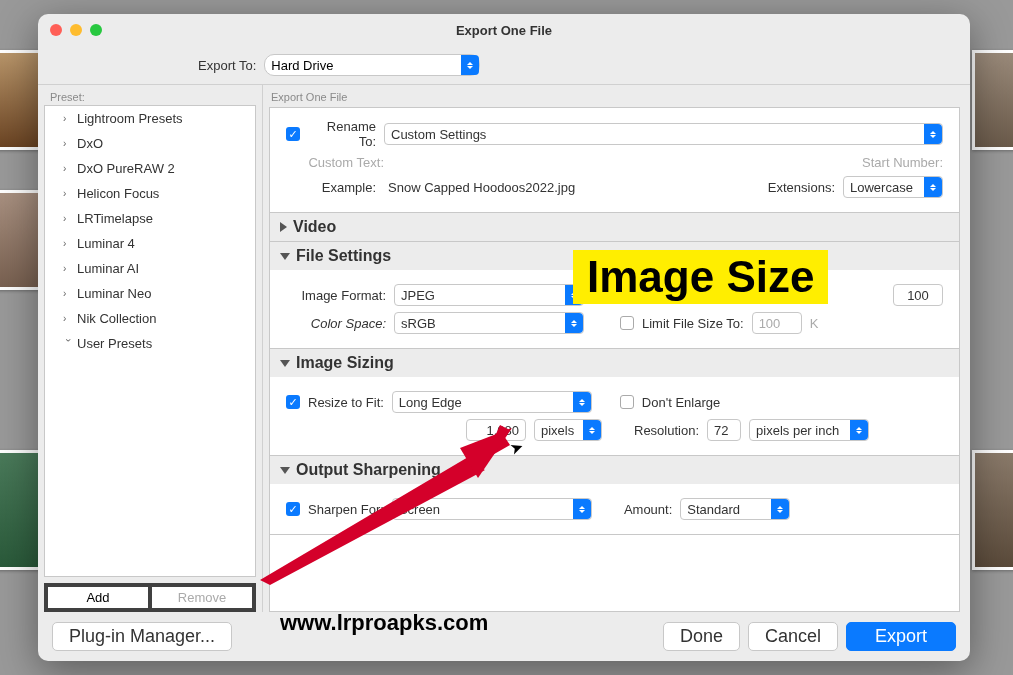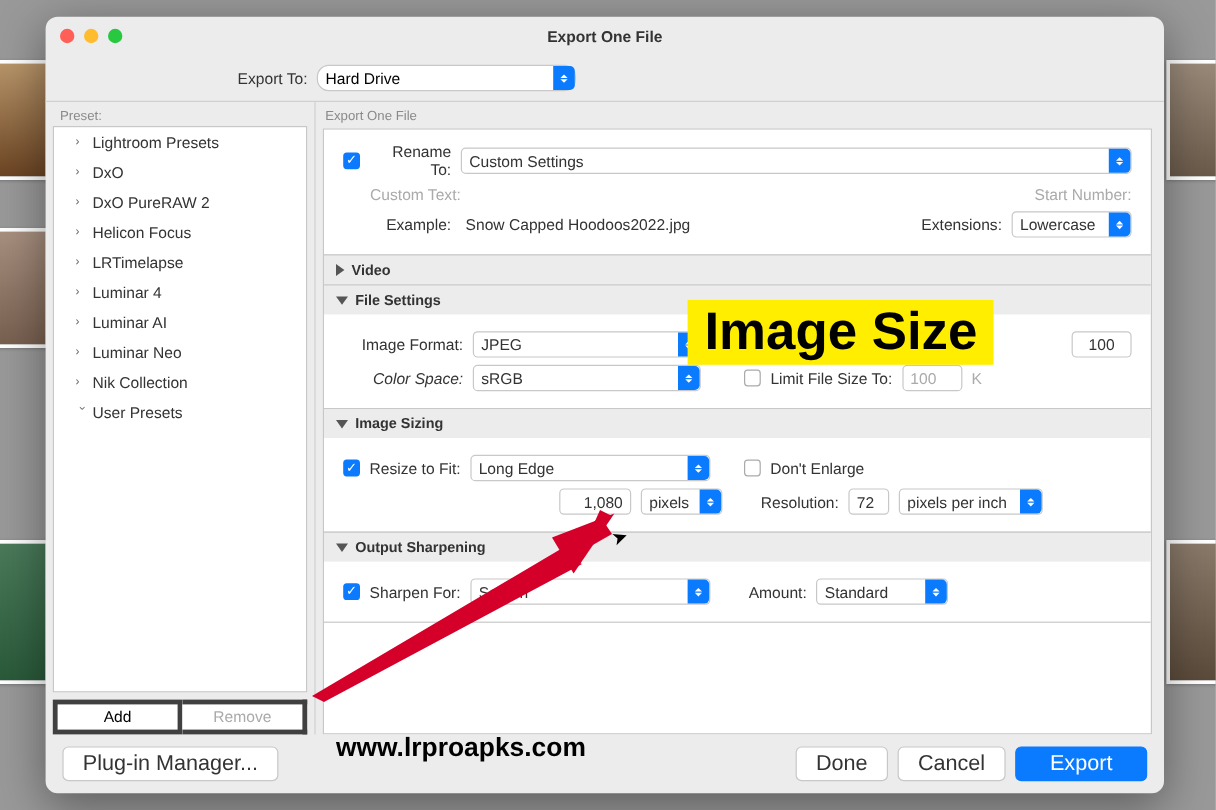--- a/index.html
+++ b/index.html
@@ -49,21 +49,21 @@
   .sidebar-btns { display:flex; margin:6px 6px 0;}
   .sb-btn { flex:1; background:#fff; border:4px solid #404040; font-size:13px; padding:3px 0; text-align:center;}
   .sb-btn.disabled{ color:#aaa;}
   .sb-btn + .sb-btn { border-left:none;}
   
   .main { flex:1; display:flex; flex-direction:column; padding:6px 10px 0 6px; overflow:hidden;}
   .main-hdr { font-size:11px; color:#8a8a8a; padding:0 0 4px 2px;}
   .scroll-area { flex:1; overflow:hidden; background:#fff; border:1px solid #c8c8c8; padding:0;}
   
   .panel { border-top:1px solid #c8c8c8; border-bottom:1px solid #c8c8c8; margin-top:-1px;}
-  .panel-hdr { background:#ececec; font-size:12px; font-weight:600; color:#333; padding:5px 10px; display:flex; align-items:center; gap:6px;}
+  .panel-hdr { background:#ececec; font-size:16px; font-weight:600; color:#333; padding:5px 10px; display:flex; align-items:center; gap:6px;}
   .tri { width:0; height:0; border-top:5px solid transparent; border-bottom:5px solid transparent; border-left:7px solid #555;}
   .tri.down { border-left:5px solid transparent; border-right:5px solid transparent; border-top:7px solid #555; border-bottom:none;}
   .panel-body { padding:8px 16px; font-size:13px; color:#333;}
   
   .row { display:flex; align-items:center; gap:8px; margin:6px 0;}
   .row .rlbl { text-align:right; color:#333;}
   .row .rlbl.dim { color:#aaa;}
   .chk { width:14px; height:14px; background:#0a7aff; border-radius:3px; display:inline-flex; align-items:center; justify-content:center;}
   .chk::after{ content:"✓"; color:#fff; font-size:11px; line-height:1;}
   .chk.empty{ background:#fff; border:1px solid #aaa;}

